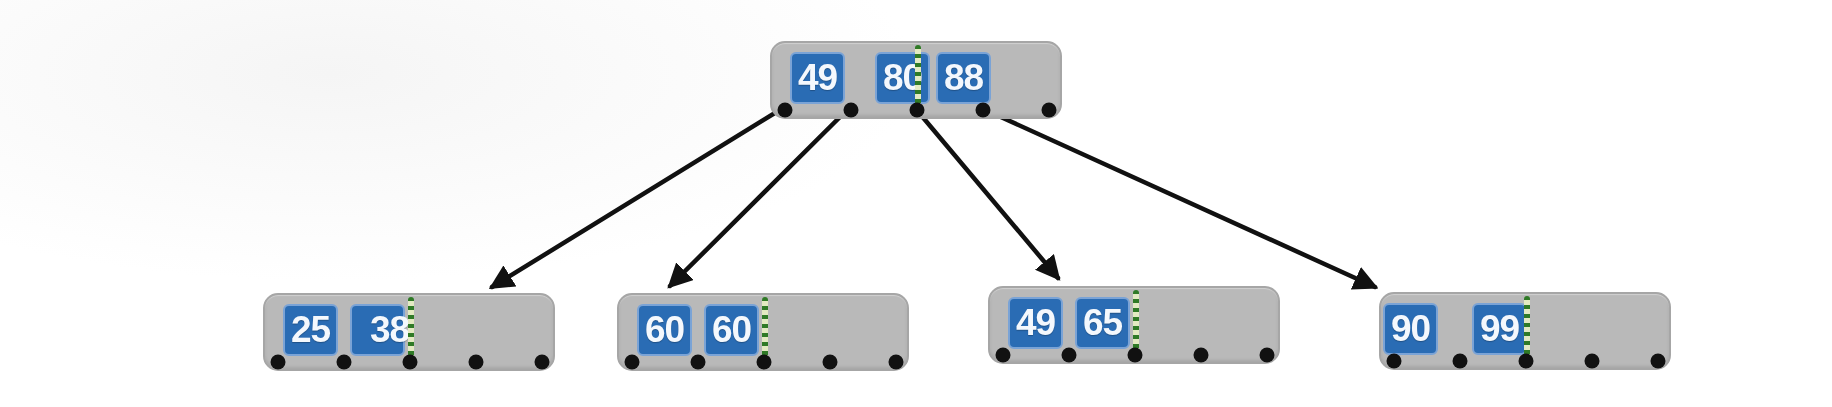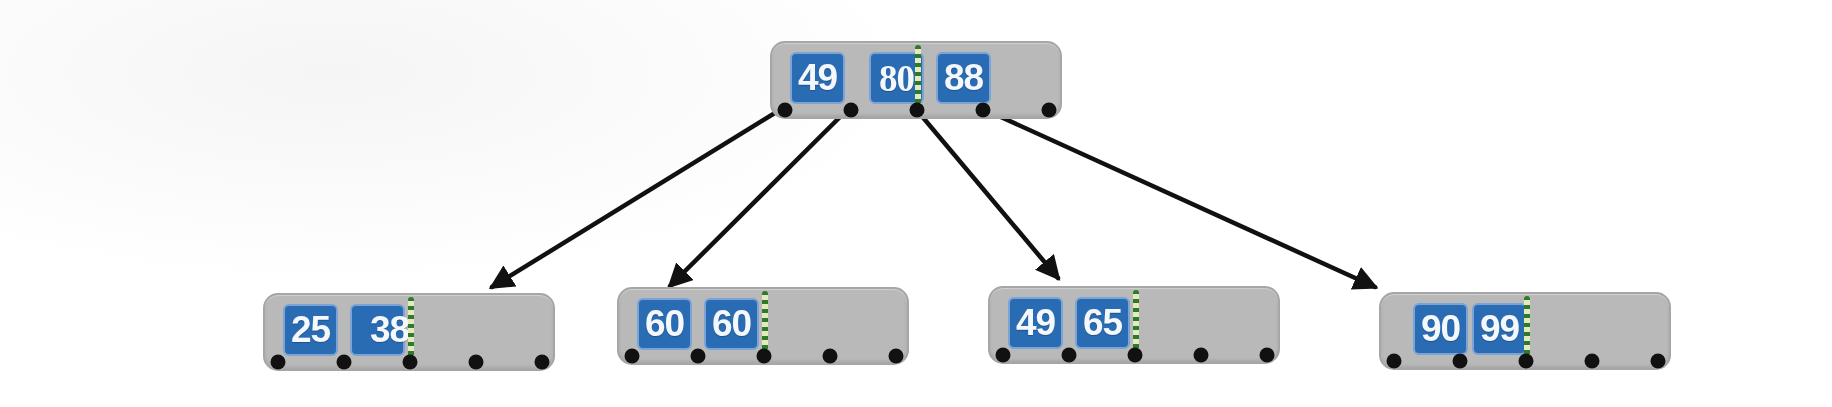--- a/index.html
+++ b/index.html
@@ -61,61 +61,61 @@
         <path d="M0,0 L10,5 L0,10 z"></path>
       </marker>
     </defs>
   <line x1="783" y1="108" x2="492" y2="287" marker-end="url(#arrowhead)"></line>
       <line x1="849" y1="108" x2="670" y2="286" marker-end="url(#arrowhead)"></line>
       <line x1="915" y1="108" x2="1058" y2="278" marker-end="url(#arrowhead)"></line>
       <line x1="981" y1="108" x2="1375" y2="287" marker-end="url(#arrowhead)"></line>
     </svg>
 <div class="bnode" style="left: 770px; top: 41px;">
       <div class="kcell" style="left: 18px;">49</div>
-      <div class="kcell" style="left: 97px; font-family: Liberation Serif, serif;">80</div>
+      <div class="kcell" style="left: 103px;">80</div>
       <div class="kcell" style="left: 164px;">88</div>
       <div class="divider" style="left: 143px;"></div>
       <div class="pdot" style="left: 13px; top: 67px;"></div>
       <div class="pdot" style="left: 79px; top: 67px;"></div>
       <div class="pdot" style="left: 145px; top: 67px;"></div>
       <div class="pdot" style="left: 211px; top: 67px;"></div>
       <div class="pdot" style="left: 277px; top: 67px;"></div>
     </div>
     <div class="bnode" style="left: 263px; top: 293px; text-align: center;">
       <div class="kcell" style="left: 18px;">25</div>
       <div class="kcell" style="left: 85px; padding-left: 24px;">38</div>
       <div class="divider" style="left: 143px;"></div>
       <div class="pdot" style="left: 13px; top: 67px;"></div>
       <div class="pdot" style="left: 79px; top: 67px;"></div>
       <div class="pdot" style="left: 145px; top: 67px;"></div>
       <div class="pdot" style="left: 211px; top: 67px;"></div>
       <div class="pdot" style="left: 277px; top: 67px;"></div>
     </div>
-    <div class="bnode" style="left: 617px; top: 287px; padding-left: 40px;">
+    <div class="bnode" style="left: 617px; top: 293px; padding-left: 40px;">
       <div class="kcell" style="left: 18px;">60</div>
       <div class="kcell" style="left: 85px;">60</div>
       <div class="divider" style="left: 143px;"></div>
       <div class="pdot" style="left: 13px; top: 67px;"></div>
       <div class="pdot" style="left: 79px; top: 67px;"></div>
       <div class="pdot" style="left: 145px; top: 67px;"></div>
       <div class="pdot" style="left: 211px; top: 67px;"></div>
       <div class="pdot" style="left: 277px; top: 67px;"></div>
     </div>
     <div class="bnode" style="left: 988px; top: 286px;">
       <div class="kcell" style="left: 18px;">49</div>
       <div class="kcell" style="left: 85px;">65</div>
       <div class="divider" style="left: 143px;"></div>
       <div class="pdot" style="left: 13px; top: 67px;"></div>
       <div class="pdot" style="left: 79px; top: 67px;"></div>
       <div class="pdot" style="left: 145px; top: 67px;"></div>
       <div class="pdot" style="left: 211px; top: 67px;"></div>
       <div class="pdot" style="left: 277px; top: 67px;"></div>
     </div>
     <div class="bnode" style="left: 1379px; top: 292px;">
-      <div class="kcell" style="left: 32px;">90</div>
+      <div class="kcell" style="left: 2px;">90</div>
       <div class="kcell" style="left: 85px; margin-left: 6px;">99</div>
       <div class="divider" style="left: 143px;"></div>
       <div class="pdot" style="left: 13px; top: 67px;"></div>
       <div class="pdot" style="left: 79px; top: 67px;"></div>
       <div class="pdot" style="left: 145px; top: 67px;"></div>
       <div class="pdot" style="left: 211px; top: 67px;"></div>
       <div class="pdot" style="left: 277px; top: 67px;"></div>
     </div>
   </div>
 

